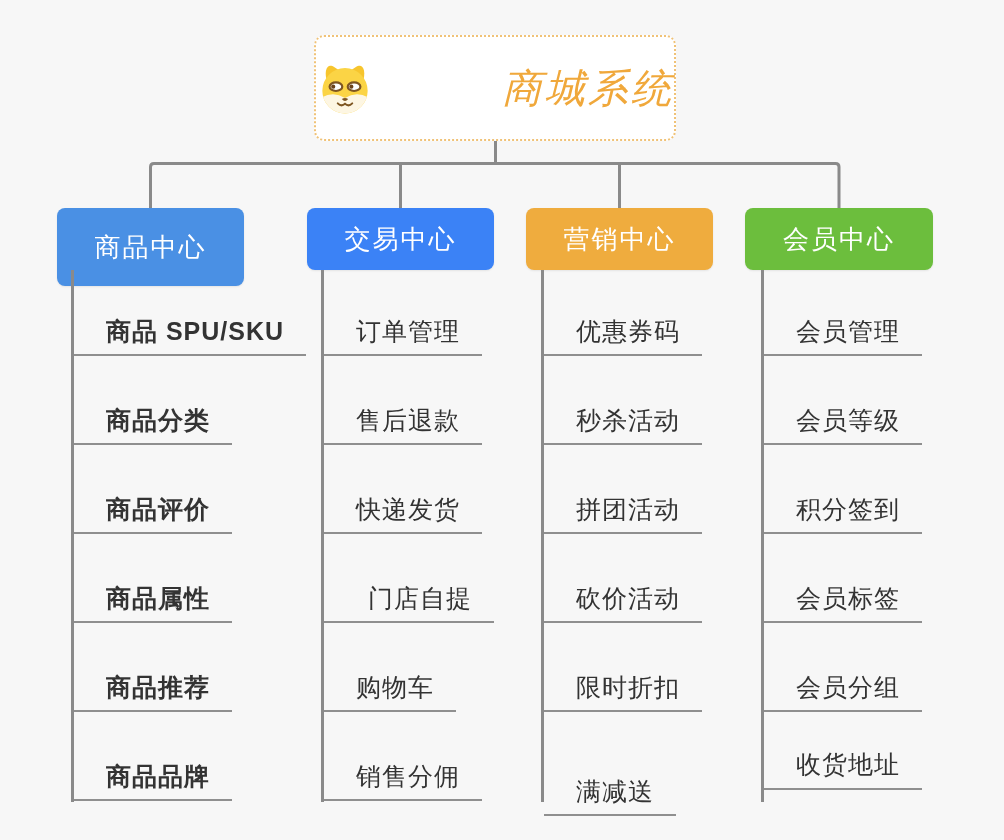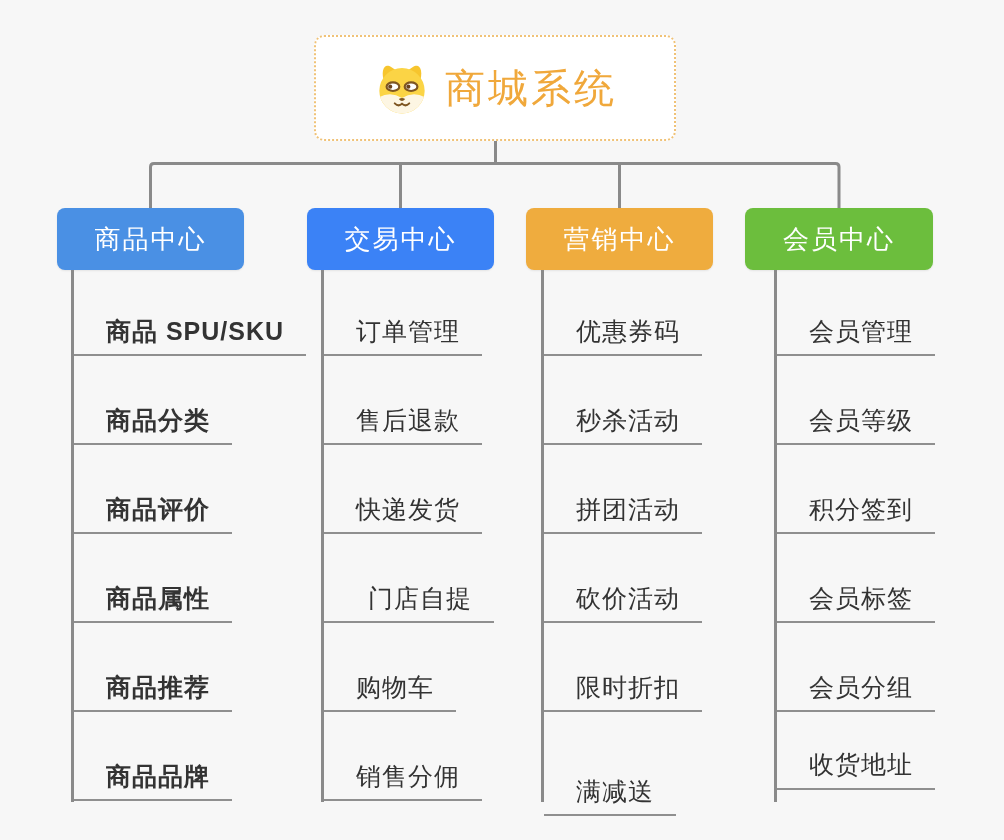--- a/index.html
+++ b/index.html
@@ -3,22 +3,22 @@
 <meta charset="utf-8">
 <style>
   html,body{margin:0;padding:0;background:#f7f7f7;}
   body{font-family:"Liberation Sans","DejaVu Sans",sans-serif;}
   #canvas{position:relative;width:1004px;height:840px;background:#f7f7f7;overflow:hidden;}
   #connector-layer{position:absolute;left:0;top:0;pointer-events:none;}
 
   .root-node{
     position:absolute;left:314px;top:35px;width:362px;height:106px;
     background:#ffffff;border:2px dotted #f0c277;border-radius:10px;
-    display:flex;align-items:center;justify-content:center;gap:14px;
-    box-sizing:border-box;cursor:pointer;
+    display:flex;align-items:center;justify-content:space-between;gap:14px;
+    box-sizing:border-box;cursor:pointer;font-style:italic;
   }
   .root-title{font-size:40px;letter-spacing:3px;color:#f0a83b;white-space:nowrap;}
 
   .branch-header{
     position:absolute;border-radius:8px;display:flex;align-items:center;justify-content:center;
     box-sizing:border-box;cursor:pointer;box-shadow:0 1px 2px rgba(0,0,0,0.08);
   }
   .branch-header span{color:#ffffff;font-size:26px;letter-spacing:2px;white-space:nowrap;}
 
   .branch-column{
@@ -57,21 +57,21 @@
       <ellipse cx="22" cy="28.5" rx="7" ry="4.8" fill="#ffffff" stroke="#7e5622" stroke-width="2.4"></ellipse>
       <ellipse cx="42" cy="28.5" rx="7" ry="4.8" fill="#ffffff" stroke="#7e5622" stroke-width="2.4"></ellipse>
       <circle cx="19" cy="28.5" r="2.3" fill="#6b431b"></circle>
       <circle cx="39" cy="28.5" r="2.3" fill="#6b431b"></circle>
       <path d="M28.5 42 Q32 40 35.5 42 Q32 46.5 28.5 42 Z" fill="#7e5622"></path>
       <path d="M24 47 Q28 51 32 47.5 Q36 51 40 47" stroke="#7e5622" stroke-width="2.2" fill="none" stroke-linecap="round"></path>
     </svg>
     <span class="root-title" style="color: rgb(240, 168, 59);">商城系统</span>
   </div>
 
-<div class="branch-header" style="left: 57px; top: 208px; width: 187px; height: 62px; background: rgb(74, 144, 228);">
+<div class="branch-header" style="left: 57px; top: 208px; width: 187px; height: 78px; background: rgb(74, 144, 228);">
       <span>商品中心</span>
     </div>
     <div class="branch-column" style="left: 71px; top: 270px; height: 532px; font-weight: bold;">
       <div class="child-node" style="top: 44px;">商品 SPU/SKU</div>
       <div class="child-node" style="top: 133px;">商品分类</div>
       <div class="child-node" style="top: 222px;">商品评价</div>
       <div class="child-node" style="top: 311px;">商品属性</div>
       <div class="child-node" style="top: 400px;">商品推荐</div>
       <div class="child-node" style="top: 489px;">商品品牌</div>
     </div>
@@ -93,21 +93,21 @@
       <div class="child-node" style="top: 44px;">优惠券码</div>
       <div class="child-node" style="top: 133px;">秒杀活动</div>
       <div class="child-node" style="top: 222px;">拼团活动</div>
       <div class="child-node" style="top: 311px;">砍价活动</div>
       <div class="child-node" style="top: 400px;">限时折扣</div>
       <div class="child-node" style="top: 504px;">满减送</div>
     </div>
     <div class="branch-header" style="left: 745px; top: 208px; width: 188px; height: 62px; background: rgb(108, 190, 61);">
       <span>会员中心</span>
     </div>
-    <div class="branch-column" style="left: 761px; top: 270px; height: 532px; margin-left: 13px;">
+    <div class="branch-column" style="left: 761px; top: 270px; height: 532px;">
       <div class="child-node" style="top: 44px;">会员管理</div>
       <div class="child-node" style="top: 133px;">会员等级</div>
       <div class="child-node" style="top: 222px;">积分签到</div>
       <div class="child-node" style="top: 311px;">会员标签</div>
       <div class="child-node" style="top: 400px;">会员分组</div>
       <div class="child-node" style="top: 478px; font-family: Liberation Serif, serif;">收货地址</div>
     </div>
   </div>
 
 </body></html>

